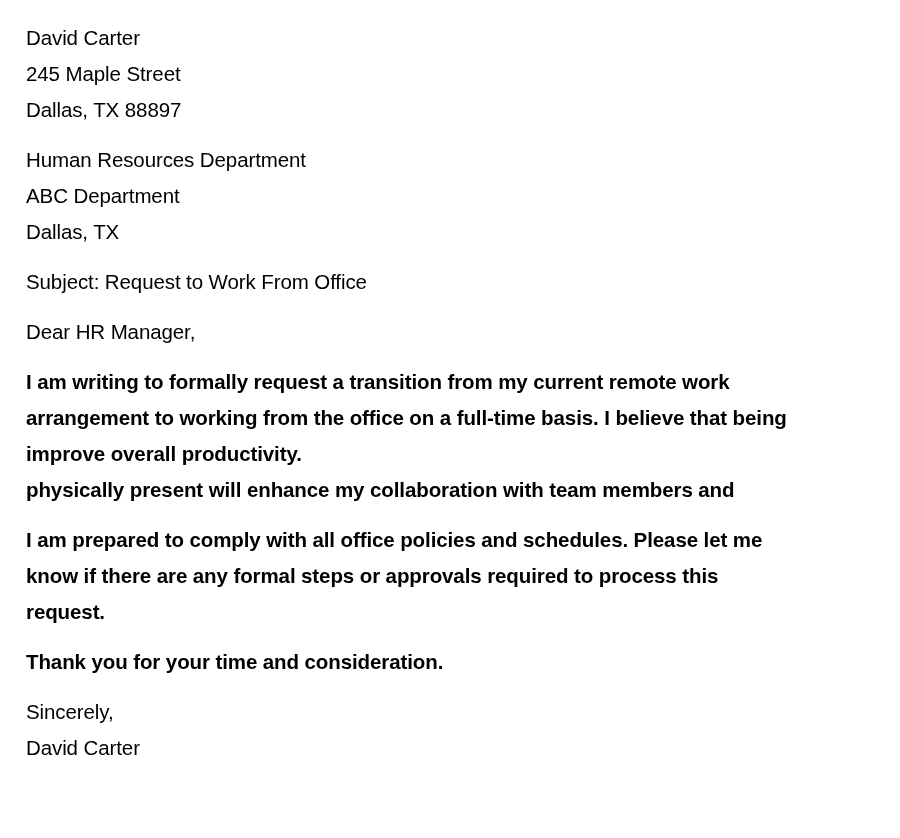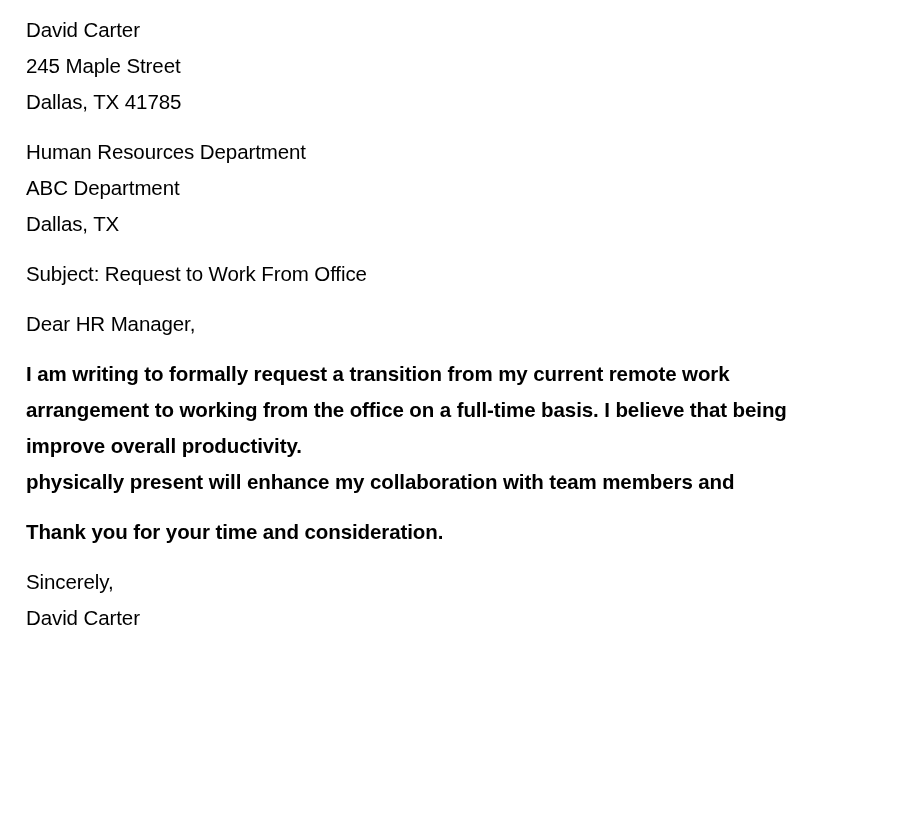--- a/index.html
+++ b/index.html
@@ -11,21 +11,21 @@
       width: 900px;
       height: 838px;
       overflow: hidden;
       font-family: "Liberation Sans", "DejaVu Sans", sans-serif;
       color: #000000;
       font-size: 20.5px;
       letter-spacing: -0.1px;
     }
     .page {
       position: relative;
-      padding: 12px 0 0 26px;
+      padding: 20px 0 0 26px;
       width: 850px;
     }
     .line {
       line-height: 36px;
       white-space: nowrap;
     }
     .block {
       margin-bottom: 14px;
     }
     .subject {
@@ -42,21 +42,21 @@
     }
   </style>
 </head>
 <body>
 
 <div class="page">
 
   <div class="block">
     <div class="line">David Carter</div>
     <div class="line">245 Maple Street</div>
-    <div class="line">Dallas, TX 41785</div>
+    <div class="line">Dallas, TX 88897</div>
   </div>
 
 
   <div class="block">
     <div class="line">Human Resources Department</div>
     <div class="line">ABC Department</div>
     <div class="line">Dallas, TX</div>
   </div>
 
   <div class="block">
@@ -67,20 +67,25 @@
     <div class="line">Dear HR Manager,</div>
   </div>
 
   <div class="para">
     <div class="line">I am writing to formally request a transition from my current remote work</div>
     <div class="line">arrangement to working from the office on a full-time basis. I believe that being</div>
     <div class="line">improve overall productivity.</div>
     <div class="line">physically present will enhance my collaboration with team members and</div>
   </div>
 
+  <div class="para">
+    <div class="line">I am prepared to comply with all office policies and schedules. Please let me</div>
+    <div class="line">know if there are any formal steps or approvals required to process this</div>
+    <div class="line">request.</div>
+  </div>
 
   <div class="para">
     <div class="line">Thank you for your time and consideration.</div>
   </div>
 
   <div class="block">
     <div class="line">Sincerely,</div>
     <div class="line">David Carter</div>
   </div>
 

